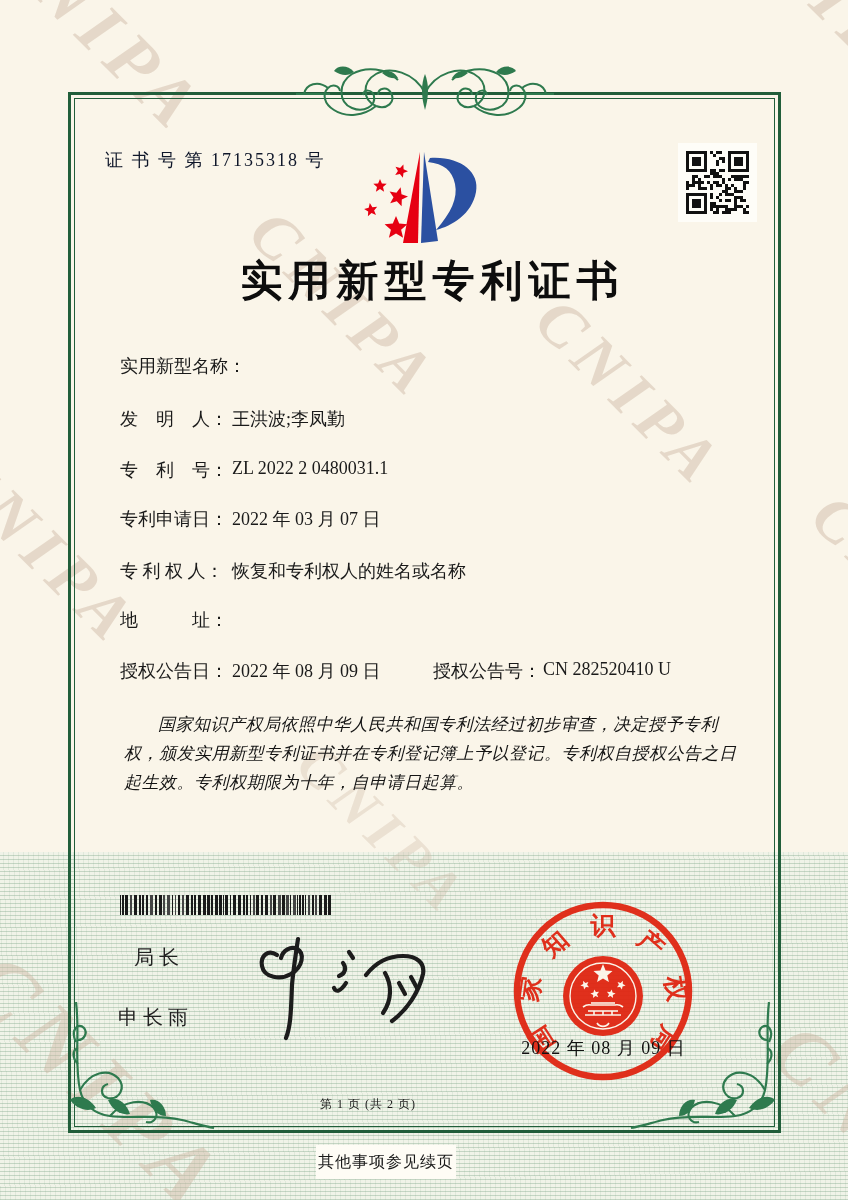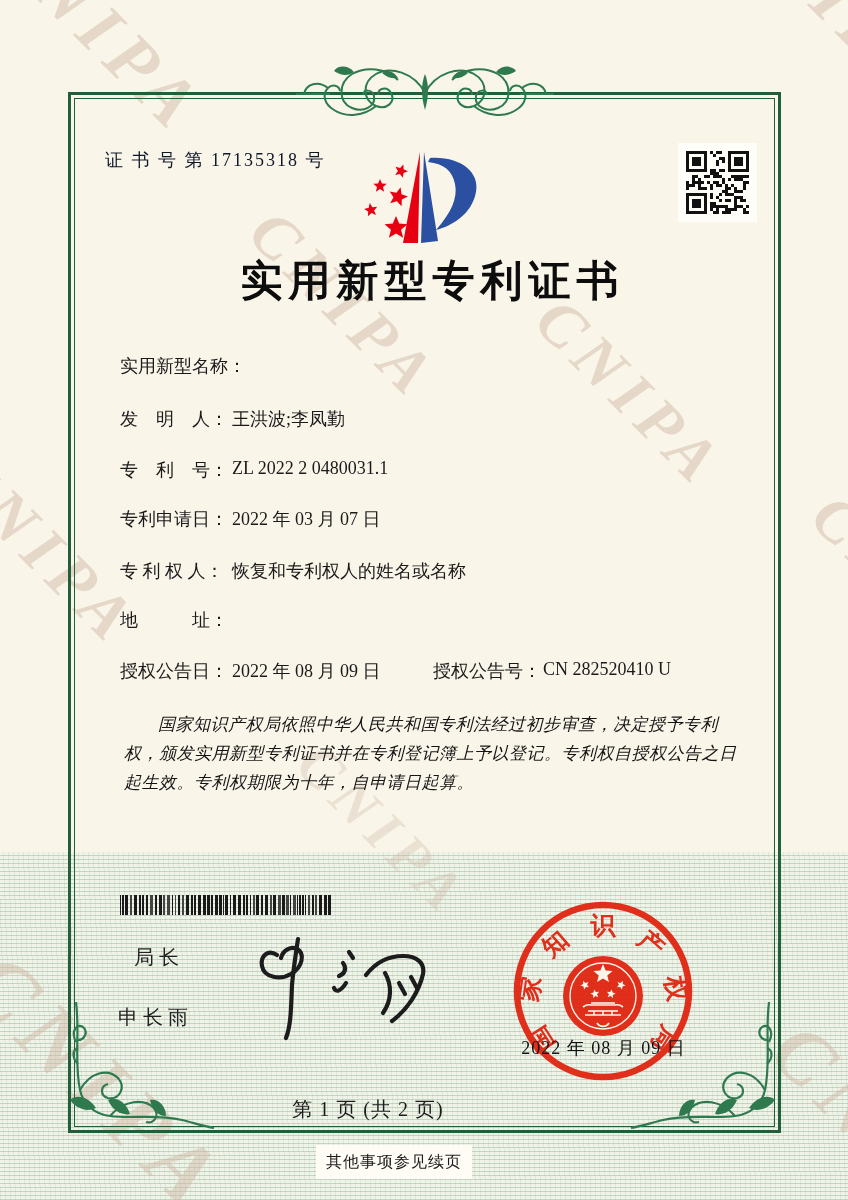--- a/index.html
+++ b/index.html
@@ -49,23 +49,23 @@
   .paras{left:112px;top:698px;width:652px;font-size:17px;line-height:29px;color:#141414;}
   .paras p{margin:12px;text-indent:2em;letter-spacing:.5px;font-style:italic;}
   .barcode{left:120px;top:895px;}
   .signer{font-family:"Liberation Sans","DejaVu Sans",sans-serif;font-size:20px;letter-spacing:5px;color:#222;}
   .signer-title{left:118px;top:944px;margin-left:16px;}
   .signer-name{left:118px;top:1004px;}
   .signature{left:246px;top:933px;z-index:3;}
   .seal{left:509px;top:897px;z-index:4;opacity:.95;}
   .seal-date{left:516px;top:1036px;width:175px;text-align:center;font-size:18px;
              letter-spacing:1px;color:#111;z-index:5;white-space:nowrap;}
-  .page-info{left:68px;top:1096px;width:600px;text-align:center;font-size:20px;letter-spacing:1px;}
+  .page-info{left:68px;top:1096px;width:600px;text-align:center;font-size:12px;letter-spacing:1px;}
   .note-box{
-    left:316px;top:1145px;width:156px;height:34px;background:#fefcf5;z-index:3;
+    left:316px;top:1145px;width:140px;height:34px;background:#fefcf5;z-index:3;
     text-align:center;line-height:34px;font-size:16px;letter-spacing:1px;color:#1a1a1a;
   }
 </style>
 </head>
 <body>
 
 <div class="wave-band"></div>
 
 <div class="wm" style="left:-34px;top:-14px;font-size:72px;">CNIPA</div>
 <div class="wm" style="left:700px;top:-44px;font-size:72px;">CNIPA</div>

